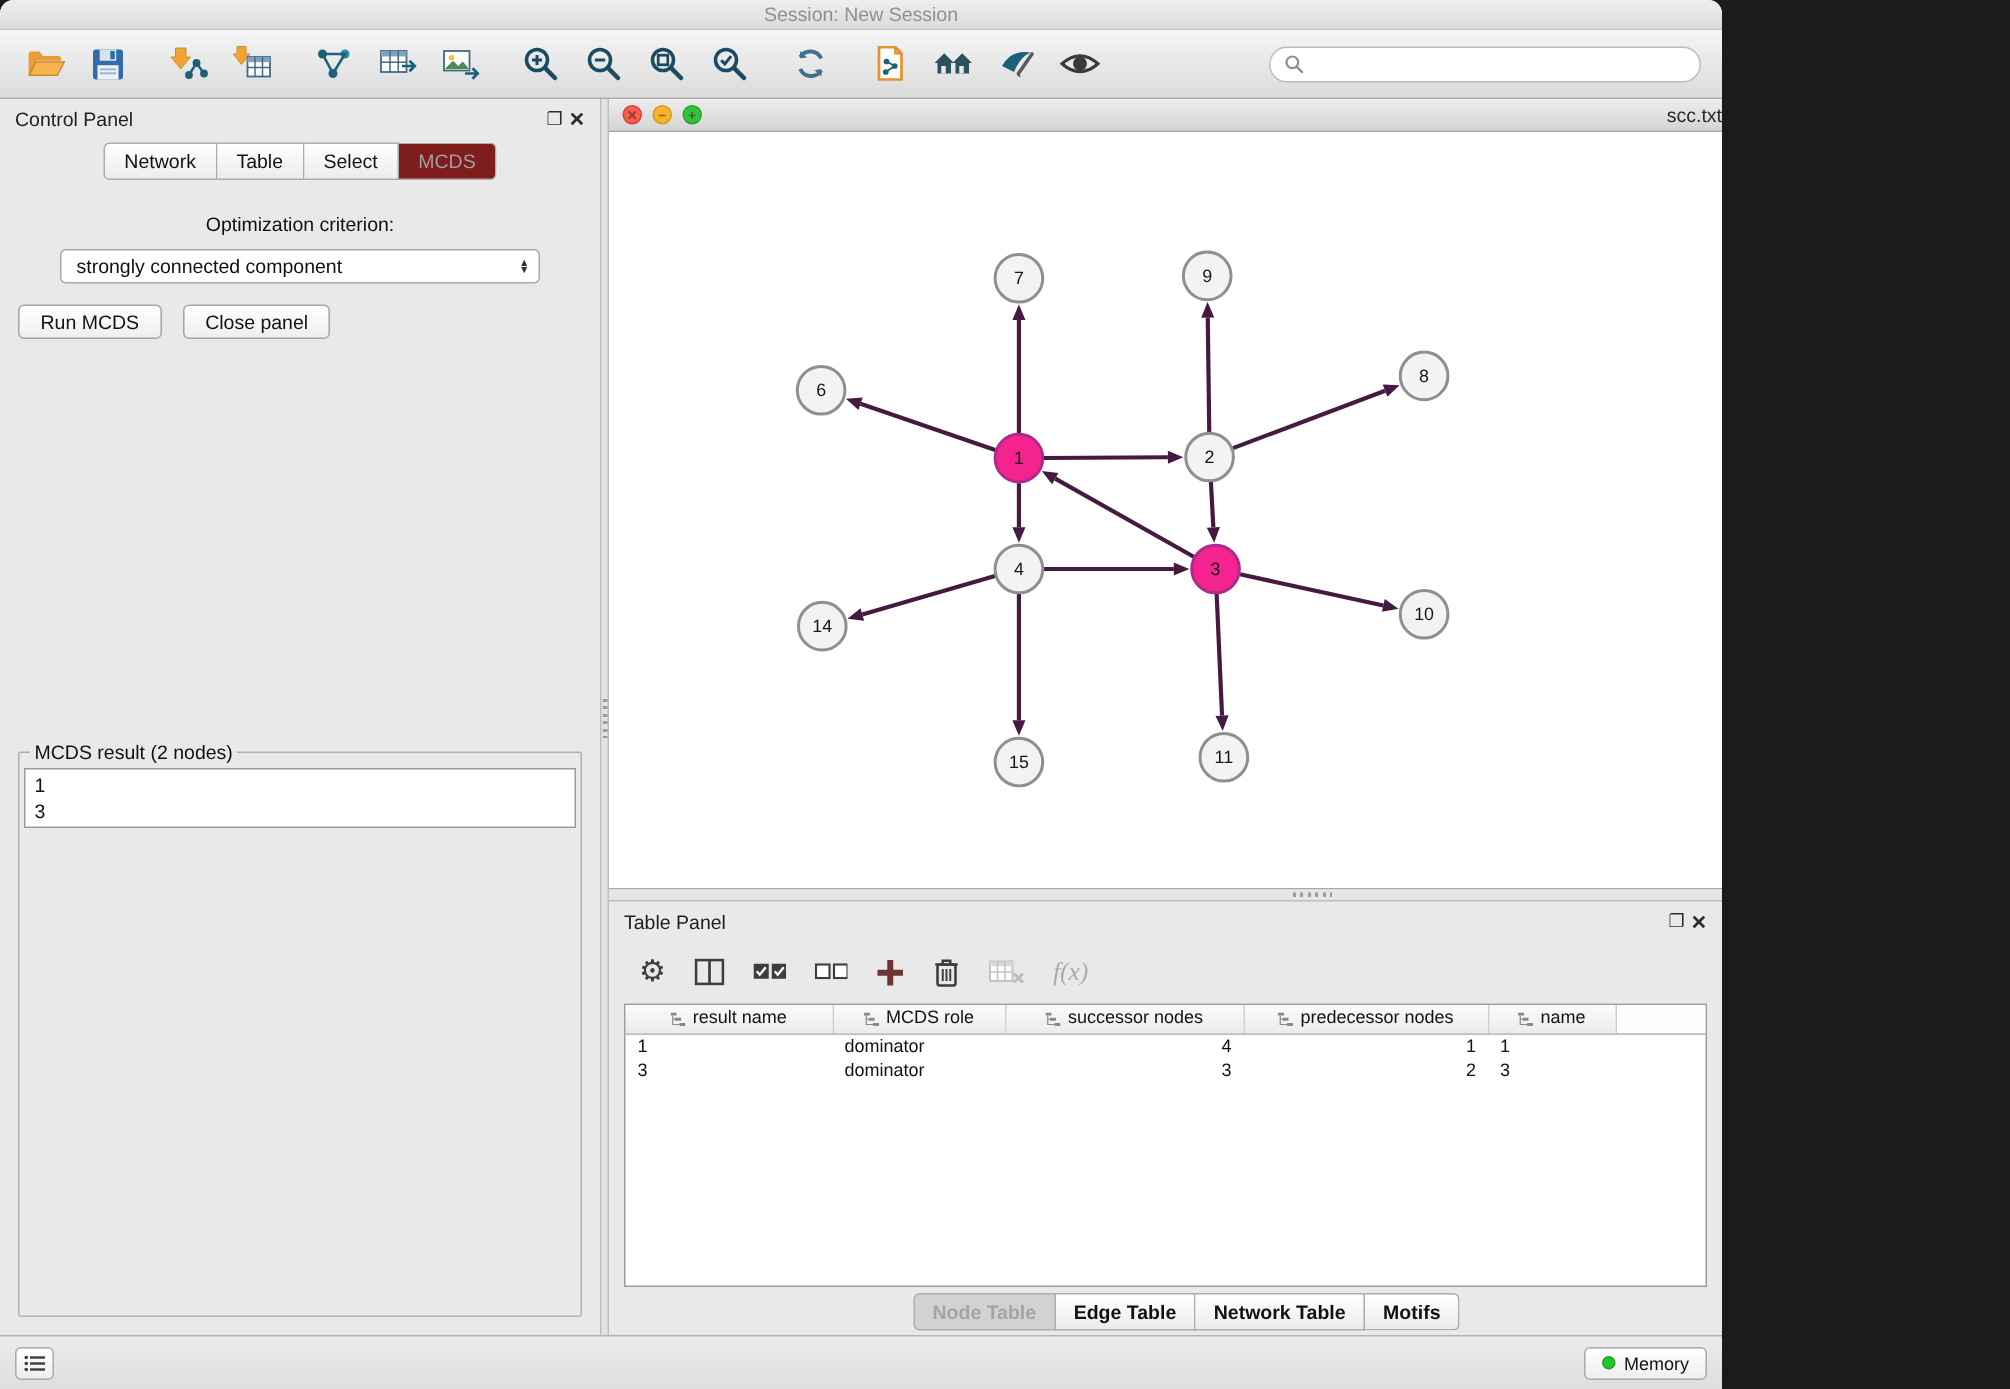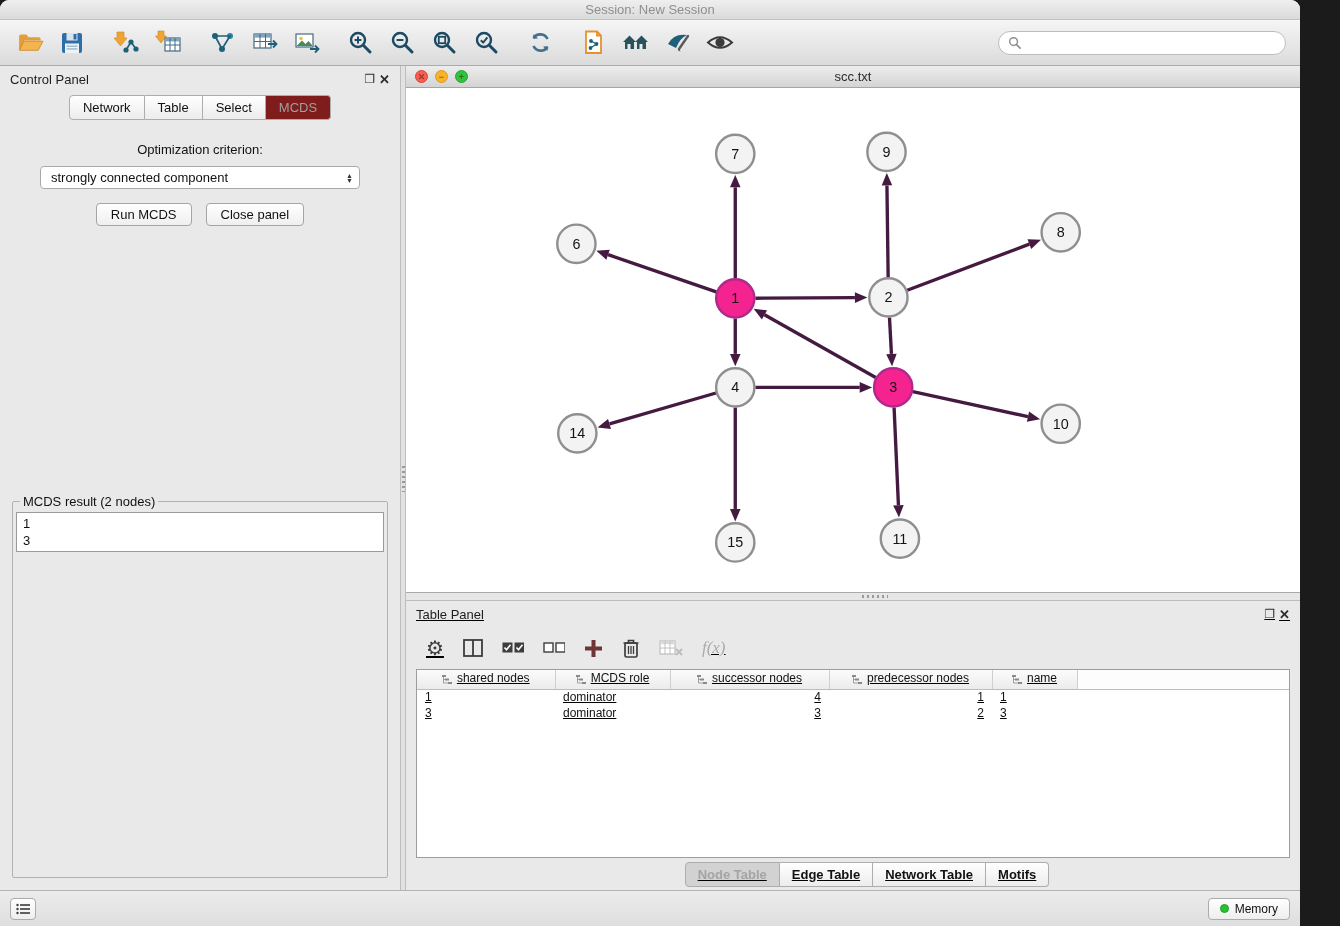--- a/index.html
+++ b/index.html
@@ -1,18 +1,18 @@
 <!DOCTYPE html>
 <html><head>
 <meta charset="utf-8">
 <style>
   * { margin:0; padding:0; box-sizing:border-box; }
   html,body { background:#1b1b1b; }
   body { width:1340px; height:926px; overflow:hidden; font-family:"Liberation Sans", sans-serif; }
-  .app { width:1300px; height:926px; background:#e9e9e9; border-radius:9px 9px 0 0; overflow:hidden;
+  .app { width:1148px; height:926px; background:#e9e9e9; border-radius:9px 9px 0 0; overflow:hidden;
          display:flex; flex-direction:column; }
 
   
   .titlebar { height:20px; flex:0 0 20px; background:linear-gradient(#efefef,#dadada);
               border-bottom:1px solid #c3c3c3; text-align:center; font-size:13px; color:#8f8f8f; line-height:20px; }
 
   
   .toolbar { height:46px; flex:0 0 46px; background:linear-gradient(#f5f5f5,#dbdbdb);
              border-bottom:1px solid #ababab; display:flex; align-items:center; padding:0 14px; }
   .tgroup { display:flex; align-items:center; gap:10px; margin-right:22px; }
@@ -34,21 +34,21 @@
   .tabbtn { font-size:13px; padding:4px 13px; background:linear-gradient(#ffffff,#ececec);
             border:1px solid #adadad; border-left:none; color:#111; cursor:default; }
   .tabbtn:first-child { border-left:1px solid #adadad; border-radius:4px 0 0 4px; }
   .tabbtn:last-child { border-radius:0 4px 4px 0; }
   .tabbtn.active { background:#7f1d1d; color:#9f9f9f; }
   .cp-content { flex:1; display:flex; flex-direction:column; padding:0 12px; min-height:0; }
   .opt-label { text-align:center; font-size:13px; margin-top:22px; color:#111; }
   .combo { margin:9px 28px 0; height:23px; background:#fff; border:1px solid #a9a9a9; border-radius:4px;
            display:flex; align-items:center; padding:0 6px 0 10px; font-size:13px; color:#111; }
   .stepper { margin-left:auto; display:flex; flex-direction:column; align-items:center; line-height:5px; font-size:7px; color:#333; }
-  .btnrow { display:flex; justify-content:center; gap:14px; margin-top:14px; }
+  .btnrow { display:flex; gap:14px; margin-top:14px; }
   .btnrow button { font-family:inherit; font-size:13px; color:#111; padding:3px 14px;
                    background:linear-gradient(#ffffff,#efefef); border:1px solid #a5a5a5; border-radius:4px; }
   .cp-spacer { flex:1; }
   fieldset.result { border:1px solid #b2b2b2; border-radius:2px; margin:0 0 12px; padding:3px;
                     height:384px; flex:0 0 384px; display:flex; }
   fieldset.result legend { font-size:13px; color:#111; padding:0 3px; margin-left:4px; }
   .result-box { flex:1; background:#fff; border:1px solid #9b9b9b; font-size:13px; color:#111;
                 padding:2px 6px; overflow:auto; line-height:17px; }
 
   .vsplit { width:6px; flex:0 0 6px; background:#e2e2e2; border-left:1px solid #bdbdbd; border-right:1px solid #bdbdbd; position:relative; }
@@ -58,29 +58,29 @@
   
   .right { flex:1; display:flex; flex-direction:column; min-width:0; }
   .netwin { height:527px; flex:0 0 527px; display:flex; flex-direction:column; background:#fff; border-bottom:1px solid #a9a9a9; }
   .net-titlebar { height:22px; flex:0 0 22px; background:linear-gradient(#ededed,#d4d4d4);
                   border-bottom:1px solid #a5a5a5; display:flex; align-items:center; padding:0 9px; position:relative; }
   .tl { width:13px; height:13px; border-radius:50%; margin-right:7px; font-size:9px; font-weight:bold;
         line-height:12px; text-align:center; color:rgba(60,30,0,0.55); z-index:2; }
   .tl.red    { background:#f85e52; border:1px solid #dd3f33; }
   .tl.yellow { background:#f7b32c; border:1px solid #dd9a14; }
   .tl.green  { background:#33c23d; border:1px solid #25a52f; }
-  .net-title { position:absolute; left:0; right:0; text-align:center; font-size:13px; color:#2a2a2a; }
+  .net-title { position:absolute; left:0; right:0; text-align:right; font-size:13px; color:#2a2a2a; }
   #graph { flex:1; display:block; background:#fff; }
 
   .hsplit { height:8px; flex:0 0 8px; background:#e6e6e6; border-bottom:1px solid #bdbdbd; position:relative; }
   .hsplit::after { content:""; position:absolute; top:2px; left:456px; width:26px; height:3px;
                    background:repeating-linear-gradient(90deg,#9a9a9a 0 2px, transparent 2px 5px); }
 
   
-  .table-panel { flex:1; background:#e9e9e9; display:flex; flex-direction:column; min-height:0;text-decoration:underline; }
+  .table-panel { flex:1; background:#e9e9e9; display:flex; flex-direction:column; min-height:0; }
   .tp-toolbar { height:42px; flex:0 0 42px; display:flex; align-items:center; gap:19px; padding:0 10px 0 20px; }
   .tp-ico { display:flex; align-items:center; justify-content:center; color:#3d3d3d; }
   .gear { font-size:20px; color:#3d3d3d; line-height:1; }
   .fx { font-family:"Liberation Serif", serif; font-style:italic; font-size:17px; color:#ababab; }
   .tblwrap { flex:1; margin:0 10px; border:1px solid #9d9d9d; background:#fff; overflow:hidden; }
   table.datatbl { border-collapse:collapse; table-layout:fixed; width:100%; font-size:12px; color:#111; }
   table.datatbl thead th { height:19px; font-weight:normal; font-size:12px; text-align:center;
         background:linear-gradient(#fbfbfb,#ebebeb); border-right:1px solid #cfcfcf; border-bottom:1px solid #bcbcbc;
         padding:0 4px; white-space:nowrap; overflow:hidden; }
   table.datatbl thead th.filler { background:#fdfdfd; border-right:none; }
@@ -433,21 +433,21 @@
                 <col style="width: 85px;">
                 <col>
               </colgroup>
             <thead>
                 <tr>
                   <th><span class="hicon"><svg width="10" height="9" viewBox="0 0 10 9">
                         <rect x="0" y="0" width="4" height="2" fill="#8a8a8a"></rect>
                         <rect x="3" y="3.5" width="4" height="2" fill="#8a8a8a"></rect>
                         <rect x="6" y="7" width="4" height="2" fill="#8a8a8a"></rect>
                         <path d="M1.5 2 L1.5 8 L6 8 M1.5 4.5 L3 4.5" stroke="#8a8a8a" stroke-width="0.8" fill="none"></path>
-                      </svg></span><span>shared nodes</span></th>
+                      </svg></span><span>result name</span></th>
                   <th><span class="hicon"><svg width="10" height="9" viewBox="0 0 10 9">
                         <rect x="0" y="0" width="4" height="2" fill="#8a8a8a"></rect>
                         <rect x="3" y="3.5" width="4" height="2" fill="#8a8a8a"></rect>
                         <rect x="6" y="7" width="4" height="2" fill="#8a8a8a"></rect>
                         <path d="M1.5 2 L1.5 8 L6 8 M1.5 4.5 L3 4.5" stroke="#8a8a8a" stroke-width="0.8" fill="none"></path>
                       </svg></span><span>MCDS role</span></th>
                   <th><span class="hicon"><svg width="10" height="9" viewBox="0 0 10 9">
                         <rect x="0" y="0" width="4" height="2" fill="#8a8a8a"></rect>
                         <rect x="3" y="3.5" width="4" height="2" fill="#8a8a8a"></rect>
                         <rect x="6" y="7" width="4" height="2" fill="#8a8a8a"></rect>

